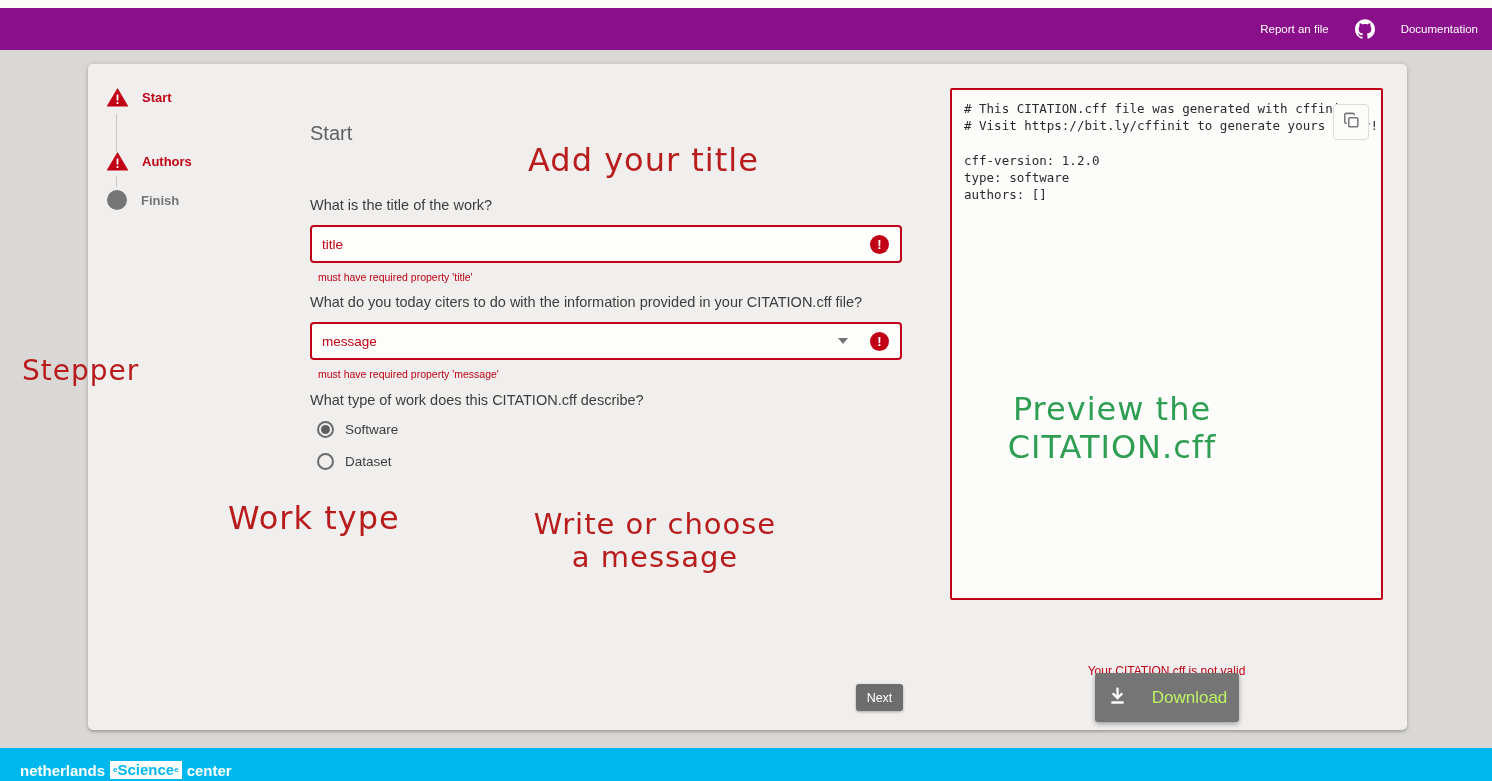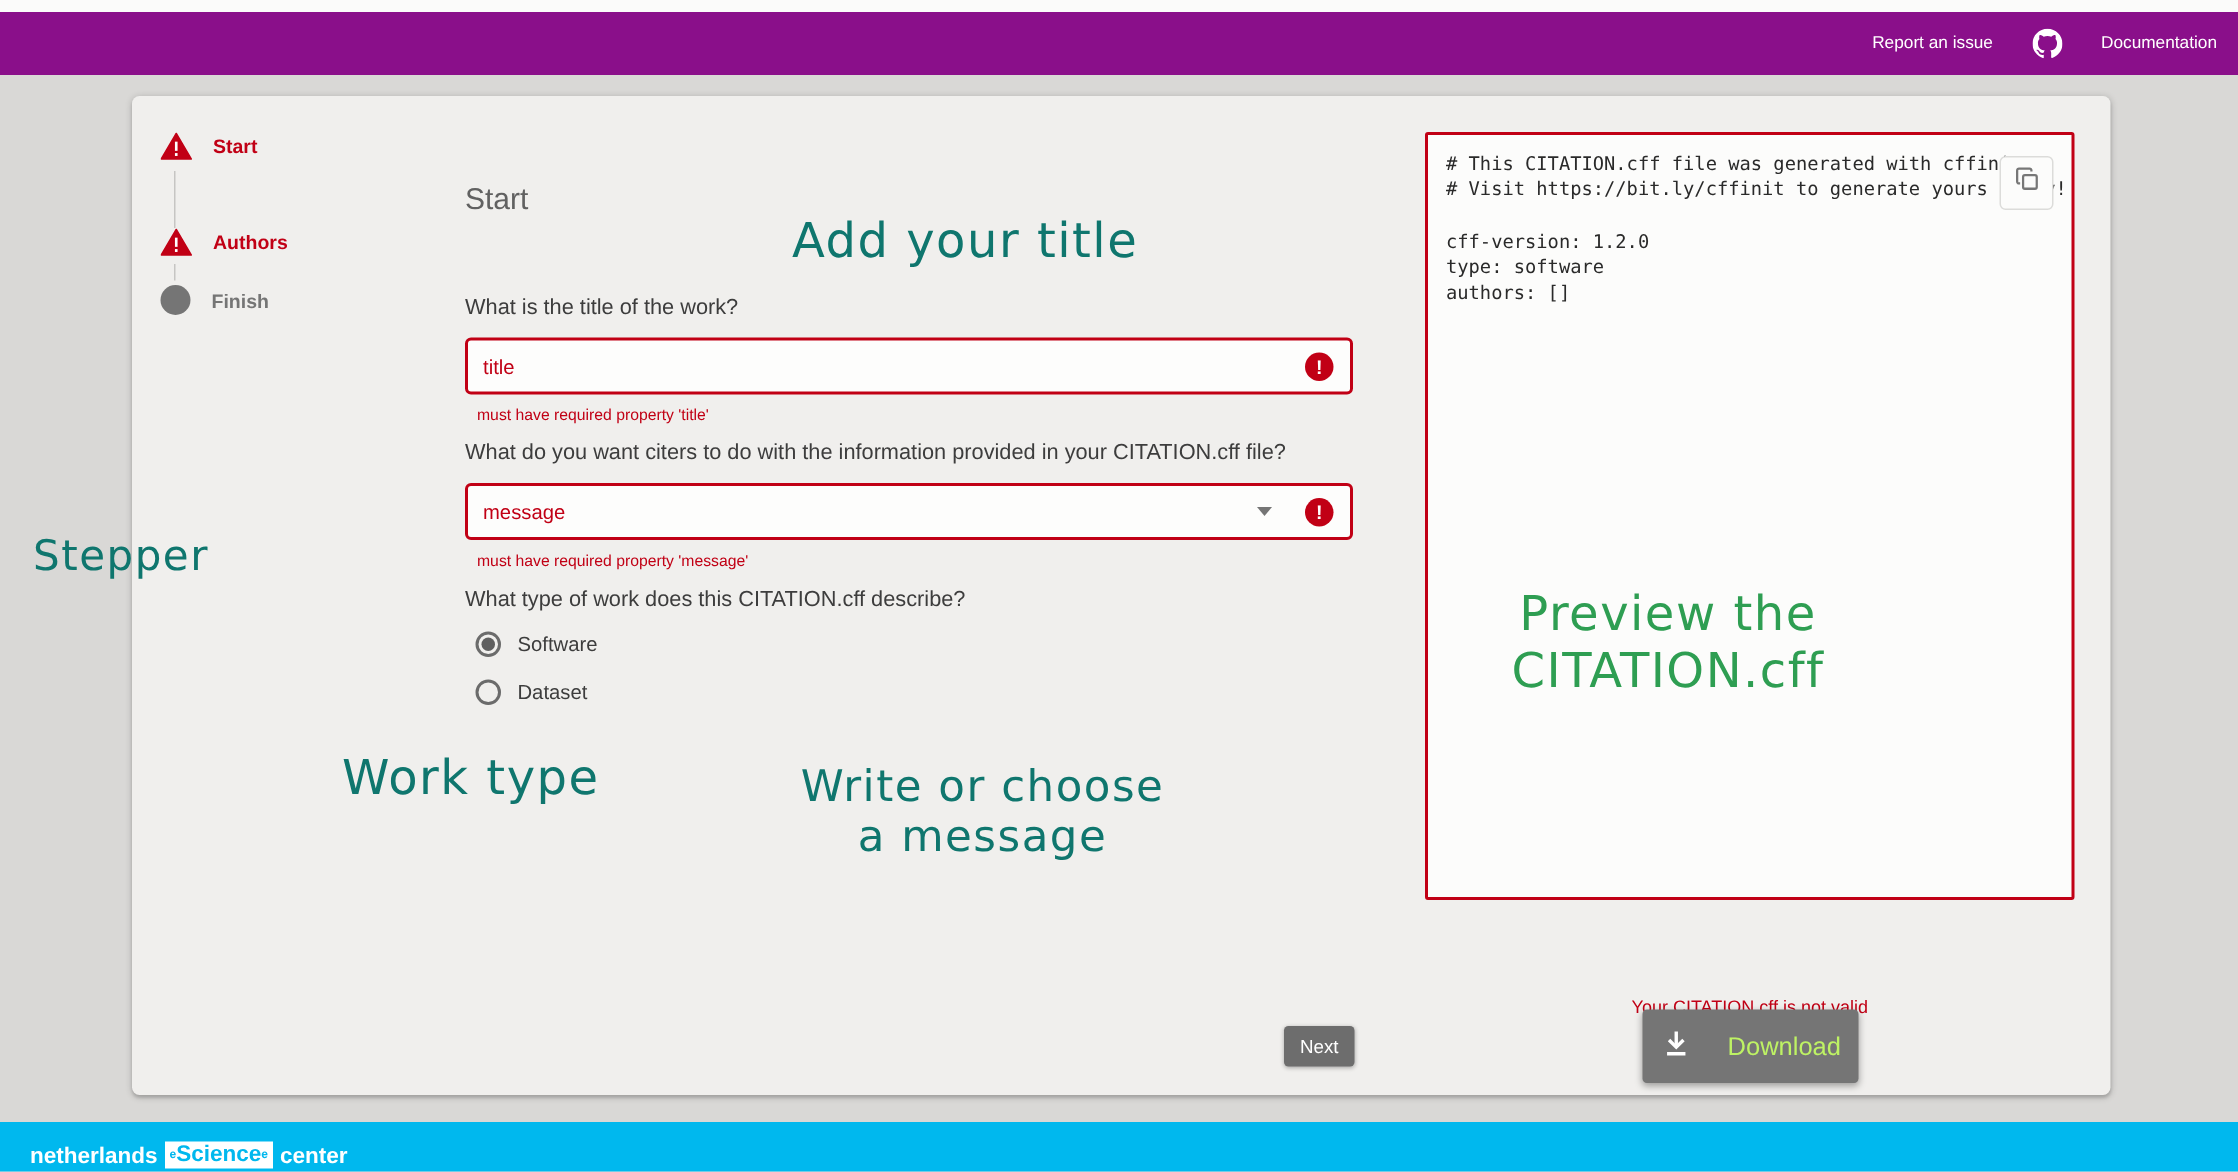--- a/index.html
+++ b/index.html
@@ -88,21 +88,21 @@
   .invalid-msg { position: absolute; left: 862px; top: 552px; width: 433px;
     text-align: center; font-size: 12px; color: #c10015; margin-top: 48px; }
   .download-btn {
     position: absolute; left: 1007px; top: 609px; width: 144px; height: 49px;
     background: #757575; border: none; border-radius: 3px; color: #bef264;
     font-size: 17px; font-family: "Liberation Sans", sans-serif;
     display: flex; align-items: center; justify-content: center; gap: 24px;
     box-shadow: 0 2px 5px rgba(0,0,0,.35); cursor: pointer;
   }
   
-  .anno { position: absolute; color: #0f766e; font-family: "DejaVu Sans", sans-serif;
+  .anno { position: absolute; color: #b91c1c; font-family: "DejaVu Sans", sans-serif;
     letter-spacing: 1px; line-height: 1.15; }
   .anno-add-title { left: 528px; top: 142px; font-size: 32px; }
   .anno-stepper { left: 22px; top: 355px; font-size: 28px; }
   .anno-work-type { left: 228px; top: 500px; font-size: 32px; }
   .anno-write { left: 520px; top: 508px; width: 270px; text-align: center; font-size: 29px; }
   .anno-preview { position: absolute; left: 20px; top: 300px; width: 280px;
     text-align: center; font-size: 32px; color: #2e9e52;
     font-family: "DejaVu Sans", sans-serif; letter-spacing: 1px; line-height: 1.2; }
   
   .footer { position: absolute; left: 0; top: 748px; width: 100%; height: 44px;
@@ -110,21 +110,21 @@
   .logo { color: #fff; font-size: 15px; font-weight: 700; display: flex; align-items: center; gap: 5px; }
   .logo-box { background: #fff; color: #00b8ee; padding: 0px 3px 1px 3px; display: flex; align-items: center; }
   .logo-box .sm-e { font-size: 8px; font-weight: 700; }
 </style>
 </head>
 <body>
 
 <div class="top-strip"></div>
 
 <div class="header">
-  <a href="#">Report an issue</a>
+  <a href="#">Report an file</a>
   <span class="gh-icon">
     <svg width="20" height="20" viewBox="0 0 24 24" fill="#ffffff">
         <path d="M12 .297c-6.63 0-12 5.373-12 12 0 5.303 3.438 9.8 8.205 11.385.6.113.82-.258.82-.577 0-.285-.01-1.04-.015-2.04-3.338.724-4.042-1.61-4.042-1.61C4.422 18.07 3.633 17.7 3.633 17.7c-1.087-.744.084-.729.084-.729 1.205.084 1.838 1.236 1.838 1.236 1.07 1.835 2.809 1.305 3.495.998.108-.776.417-1.305.76-1.605-2.665-.3-5.466-1.332-5.466-5.93 0-1.31.465-2.38 1.235-3.22-.135-.303-.54-1.523.105-3.176 0 0 1.005-.322 3.3 1.23.96-.267 1.98-.399 3-.405 1.02.006 2.04.138 3 .405 2.28-1.552 3.285-1.23 3.285-1.23.645 1.653.24 2.873.12 3.176.765.84 1.23 1.91 1.23 3.22 0 4.61-2.805 5.625-5.475 5.92.42.36.81 1.096.81 2.22 0 1.606-.015 2.896-.015 3.286 0 .315.21.69.825.57C20.565 22.092 24 17.592 24 12.297c0-6.627-5.373-12-12-12"></path>
       </svg>
   </span>
   <a href="#">Documentation</a>
 </div>
 
 <div class="card">
 
@@ -157,21 +157,21 @@
 
   <div class="form-heading">Start</div>
 
   <div class="q-label" style="top:133px">What is the title of the work?</div>
   <div class="field" style="top:161px">
     <input type="text" placeholder="title" style="">
     <span class="err-badge">!</span>
   </div>
   <div class="err-text" style="top:207px">must have required property 'title'</div>
 
-  <div class="q-label" style="top:230px">What do you want citers to do with the information provided in your CITATION.cff file?</div>
+  <div class="q-label" style="top:230px">What do you today citers to do with the information provided in your CITATION.cff file?</div>
   <div class="field" style="top:258px">
     <span class="select-text">message</span>
     <span class="caret"></span>
     <span class="err-badge">!</span>
   </div>
   <div class="err-text" style="top:304px">must have required property 'message'</div>
 
   <div class="q-label" style="top:328px">What type of work does this CITATION.cff describe?</div>
   <div class="radio-row selected" style="top:357px">
     <span class="radio-circle">

